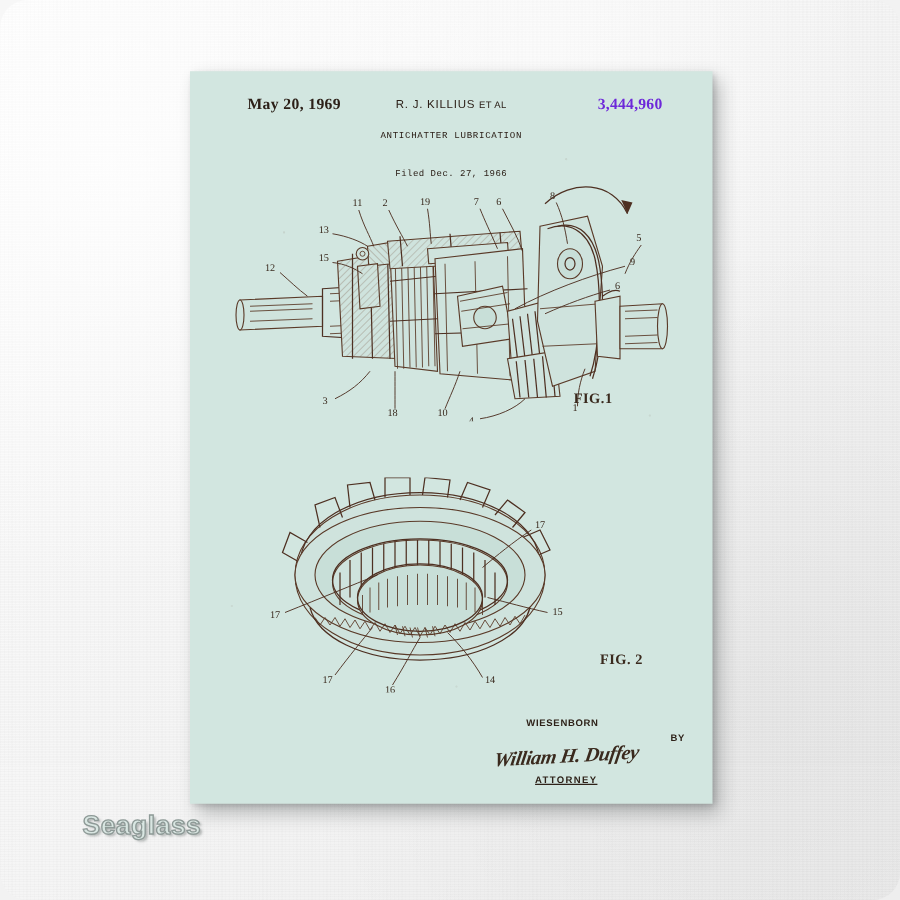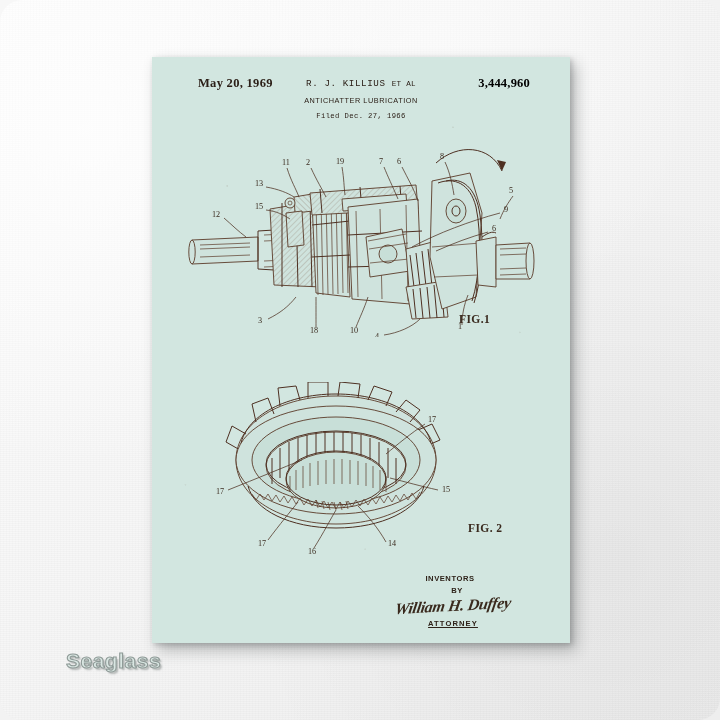--- a/index.html
+++ b/index.html
@@ -77,66 +77,66 @@
     font-size: 12.5px;
     color: #2c2018;
     letter-spacing: 0.3px;
   }
   #patent-number {
     position: absolute;
     right: 40px; top: 7px;
     font-family: "Liberation Serif", serif;
     font-weight: bold;
     font-size: 12.5px;
-    color: #000000;
+    color: #6d28d9;
     letter-spacing: 0.2px;
   }
   #header-center {
     position: absolute;
     left: 0; top: 0;
     width: 100%;
     text-align: center;
   }
   #inventor-line {
-    font-family: Liberation Mono, monospace;
+    font-family: Liberation Sans, sans-serif;
     font-size: 9.2px;
     color: #2c2018;
     letter-spacing: 0.6px;
     margin-top: 9px;
   }
   #inventor-line .etal {
     font-size: 7.6px;
     letter-spacing: 0.3px;
   }
   #title-line {
-    font-family: Liberation Sans, sans-serif;
+    font-family: Liberation Mono, monospace;
     font-size: 7.3px;
     color: #2c2018;
     letter-spacing: 0.55px;
-    margin-top: 7px;
+    margin-top: 17px;
   }
   #filed-line {
     font-family: "Liberation Mono", monospace;
     font-size: 7.2px;
     color: #2c2018;
     letter-spacing: 0.4px;
-    margin-top: 7px;
+    margin-top: 23px;
   }
 
   
   .fig-label {
     position: absolute;
     font-family: Liberation Serif, serif;
     font-size: 11.5px;
     font-weight: bold;
     color: #3a2a1e;
     letter-spacing: 0.4px;
   }
   #fig1-label { left: 307px; top: 256px; }
-  #fig2-label { left: 292px; top: 465px; padding-left: 24px; }
+  #fig2-label { left: 304px; top: 465px; padding-left: 24px; }
 
   #fig1-svg { position: absolute; left: 18px; top: 80px; }
   #fig2-svg { position: absolute; left: 58px; top: 325px; }
   .ink-thin { stroke: #5a3a28; fill: none; stroke-width: 0.7; }
   .ink-med  { stroke: #4e3022; fill: none; stroke-width: 1.0; }
   .facefill { fill: #cfe3dd; stroke: #5a3a28; stroke-width: 0.9; }
   .facefill2{ fill: #c8dfd8; stroke: #5a3a28; stroke-width: 0.9; }
   .leader   { stroke: #4e3022; fill: none; stroke-width: 0.75; }
   .refnum {
     font-family: "Liberation Serif", serif;
@@ -155,21 +155,21 @@
   .sig-line {
     font-family: "Liberation Sans", sans-serif;
     font-size: 7.6px;
     font-weight: bold;
     color: #2e2219;
     letter-spacing: 0.55px;
     line-height: 1.45;
   }
   #inventors-heading { padding-right: 6px; }
   #by-label {
-    text-align: center;
+    text-align: right;
     padding-left: 8px;
     margin-top: 1px;
   }
   #attorney-signature {
     font-family: "Liberation Serif", serif;
     font-style: italic;
     font-weight: bold;
     font-size: 16px;
     color: #3a2a1e;
     transform: skewX(-12deg) rotate(-3.2deg);
@@ -438,21 +438,21 @@
         <text x="232" y="110">15</text>
         <text x="48" y="164">17</text>
         <text x="98" y="172">16</text>
         <text x="178" y="164">14</text>
       </g>
     </svg>
 
     <div id="fig2-label" class="fig-label">FIG. 2</div>
 
     <div id="signature-block">
-      <div class="sig-line" id="inventors-heading">INVENTORS</div>
+      <div class="sig-line" id="inventors-heading">WIESENBORN</div>
       <div class="sig-line" id="by-label">BY</div>
       <div id="attorney-signature">William H. Duffey</div>
       <div class="sig-line" id="attorney-label">ATTORNEY</div>
     </div>
 
   </div>
 
   <div id="poster-caption">Seaglass</div>
 
 </div>

